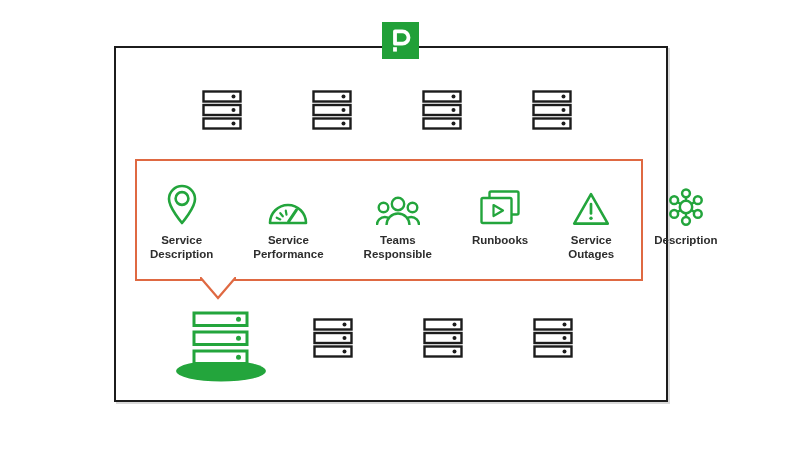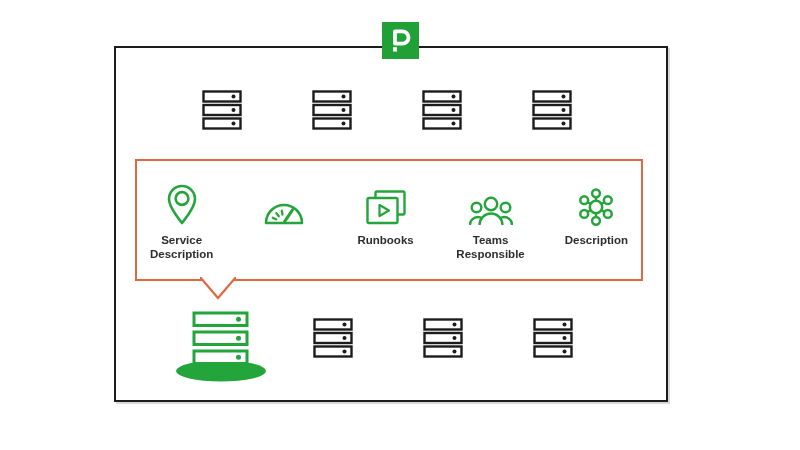--- a/index.html
+++ b/index.html
@@ -115,47 +115,58 @@
         <svg width="44" height="34" viewBox="0 0 44 34">
           <path d="M4 30 A18 18 0 0 1 40 30 Z" fill="none" stroke="#23a53c" stroke-width="2.6" stroke-linejoin="round"></path>
           <g stroke="#23a53c" stroke-width="2.2" stroke-linecap="round">
             <line x1="14.3" y1="26.4" x2="10.7" y2="24.7"></line>
             <line x1="16.8" y1="23.3" x2="14.3" y2="20.2"></line>
             <line x1="20.5" y1="21.6" x2="19.8" y2="17.7"></line>
           </g>
           <line x1="22.6" y1="28.6" x2="30.5" y2="16.8" stroke="#23a53c" stroke-width="3" stroke-linecap="round"></line>
         </svg>
       </span>
-    </div>
-
-    <div class="item">
-      <span class="ic">
-        <svg width="44" height="38" viewBox="0 0 44 38">
-          <rect x="11.5" y="2.5" width="29" height="23" rx="1.5" fill="none" stroke="#23a53c" stroke-width="2.4"></rect>
-          <rect x="3.5" y="9" width="30" height="25" rx="1.5" fill="#ffffff" stroke="#23a53c" stroke-width="2.4"></rect>
-          <path d="M15.5 16 L25 21.5 L15.5 27 Z" fill="none" stroke="#23a53c" stroke-width="2.2" stroke-linejoin="round"></path>
-        </svg>
-      </span>
-      <div class="lbl">Runbooks</div>
+      <div class="lbl">Service Performance</div>
     </div>
 
     <div class="item">
       <span class="ic">
         <svg width="44" height="32" viewBox="0 0 44 32">
           <path d="M0.9 30 a8 8 0 0 1 16 0" fill="#ffffff" stroke="#23a53c" stroke-width="2.4"></path>
           <path d="M27.1 30 a8 8 0 0 1 16 0" fill="#ffffff" stroke="#23a53c" stroke-width="2.4"></path>
           <path d="M10.5 30 a11.5 11.5 0 0 1 23 0" fill="#ffffff" stroke="#23a53c" stroke-width="2.4"></path>
           <circle cx="7.5" cy="12.5" r="4.8" fill="#ffffff" stroke="#23a53c" stroke-width="2.4"></circle>
           <circle cx="36.5" cy="12.5" r="4.8" fill="#ffffff" stroke="#23a53c" stroke-width="2.4"></circle>
           <circle cx="22" cy="9" r="6.2" fill="#ffffff" stroke="#23a53c" stroke-width="2.4"></circle>
         </svg>
       </span>
       <div class="lbl">Teams Responsible</div>
     </div>
 
+    <div class="item">
+      <span class="ic">
+        <svg width="44" height="38" viewBox="0 0 44 38">
+          <rect x="11.5" y="2.5" width="29" height="23" rx="1.5" fill="none" stroke="#23a53c" stroke-width="2.4"></rect>
+          <rect x="3.5" y="9" width="30" height="25" rx="1.5" fill="#ffffff" stroke="#23a53c" stroke-width="2.4"></rect>
+          <path d="M15.5 16 L25 21.5 L15.5 27 Z" fill="none" stroke="#23a53c" stroke-width="2.2" stroke-linejoin="round"></path>
+        </svg>
+      </span>
+      <div class="lbl">Runbooks</div>
+    </div>
+
+    <div class="item">
+      <span class="ic">
+        <svg width="40" height="36" viewBox="0 0 40 36">
+          <path d="M20 3.2 L36.8 32.6 H3.2 Z" fill="none" stroke="#23a53c" stroke-width="2.6" stroke-linejoin="round"></path>
+          <line x1="20" y1="13" x2="20" y2="22.5" stroke="#23a53c" stroke-width="2.7" stroke-linecap="round"></line>
+          <circle cx="20" cy="27.3" r="1.7" fill="#23a53c"></circle>
+        </svg>
+      </span>
+      <div class="lbl">Service Outages</div>
+    </div>
 
     <div class="item">
       <span class="ic">
         <svg width="40" height="42" viewBox="0 0 40 42">
           <g stroke="#23a53c" stroke-width="2.4">
             <line x1="20" y1="22" x2="20" y2="8.3"></line>
             <line x1="20" y1="22" x2="31.8" y2="15.2"></line>
             <line x1="20" y1="22" x2="31.8" y2="28.9"></line>
             <line x1="20" y1="22" x2="20" y2="35.8"></line>
             <line x1="20" y1="22" x2="8.2" y2="28.9"></line>

